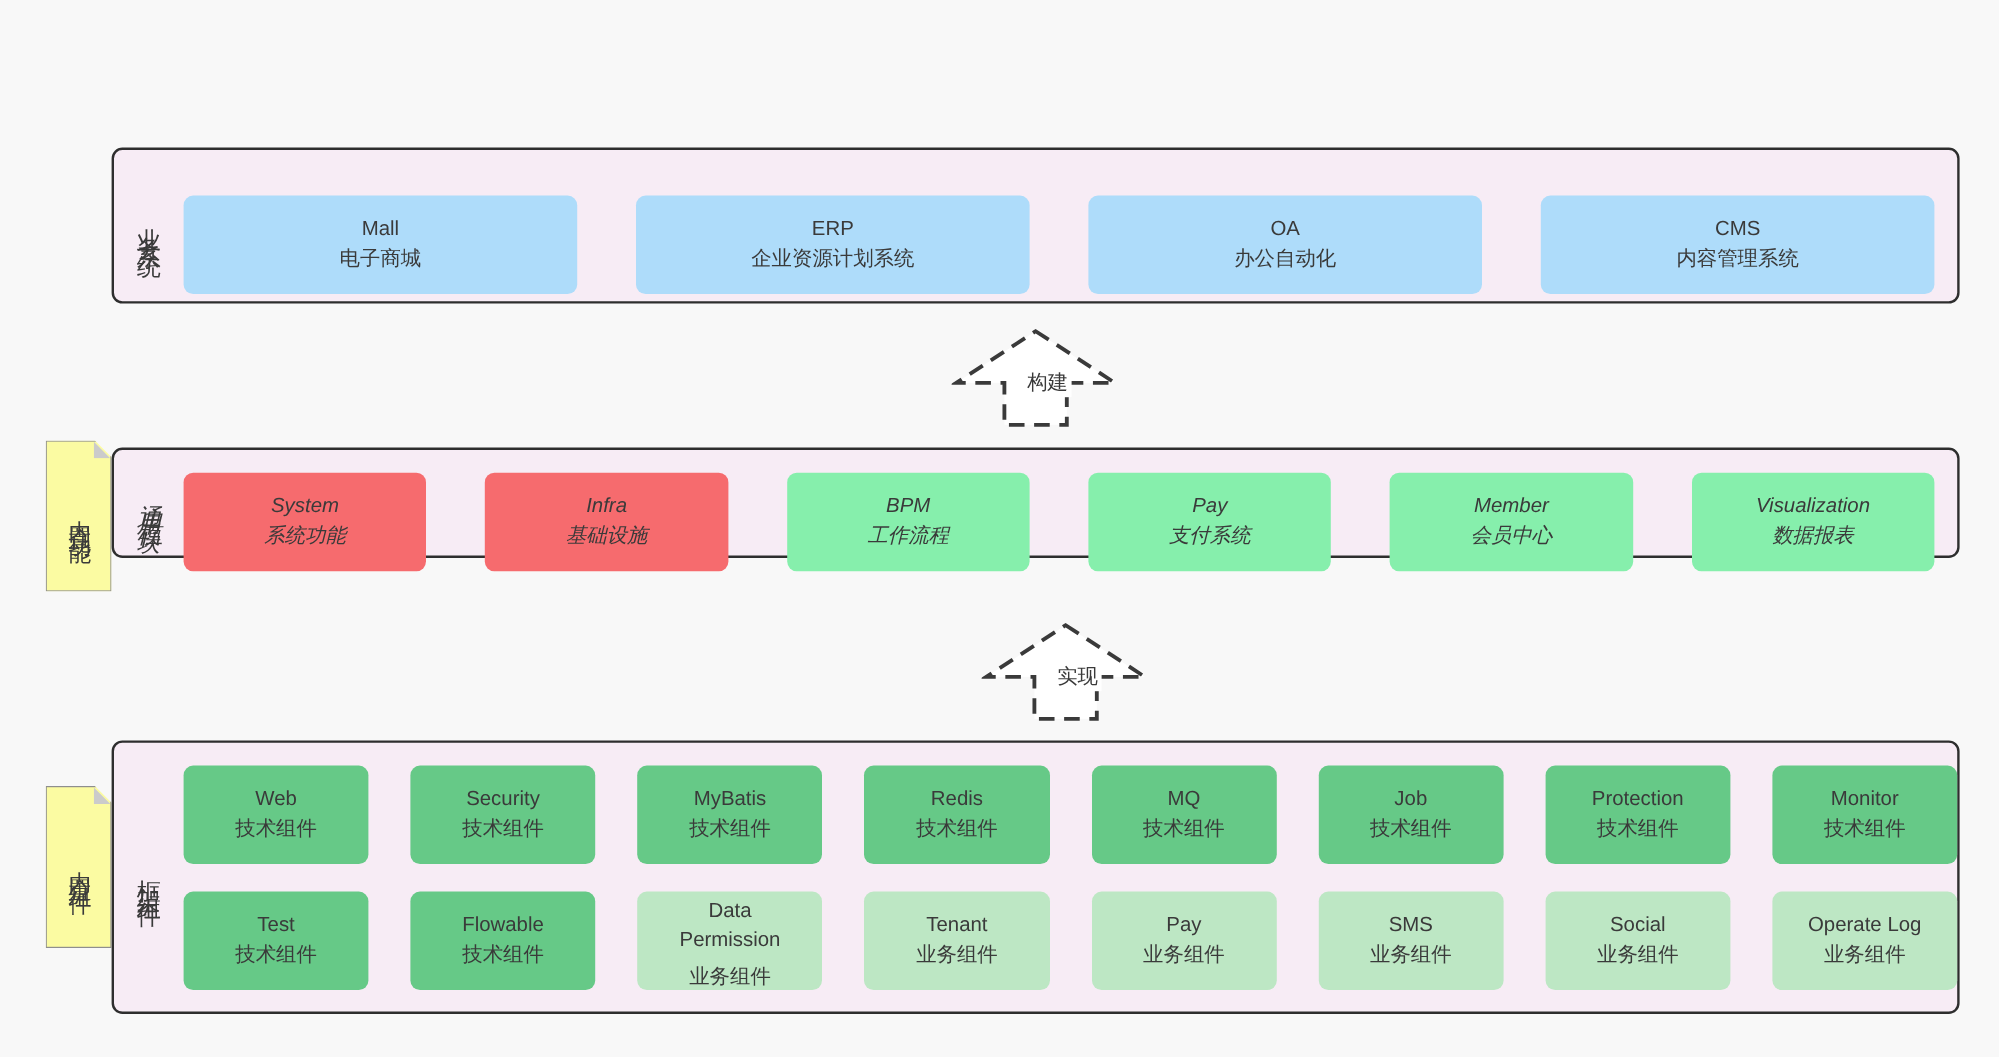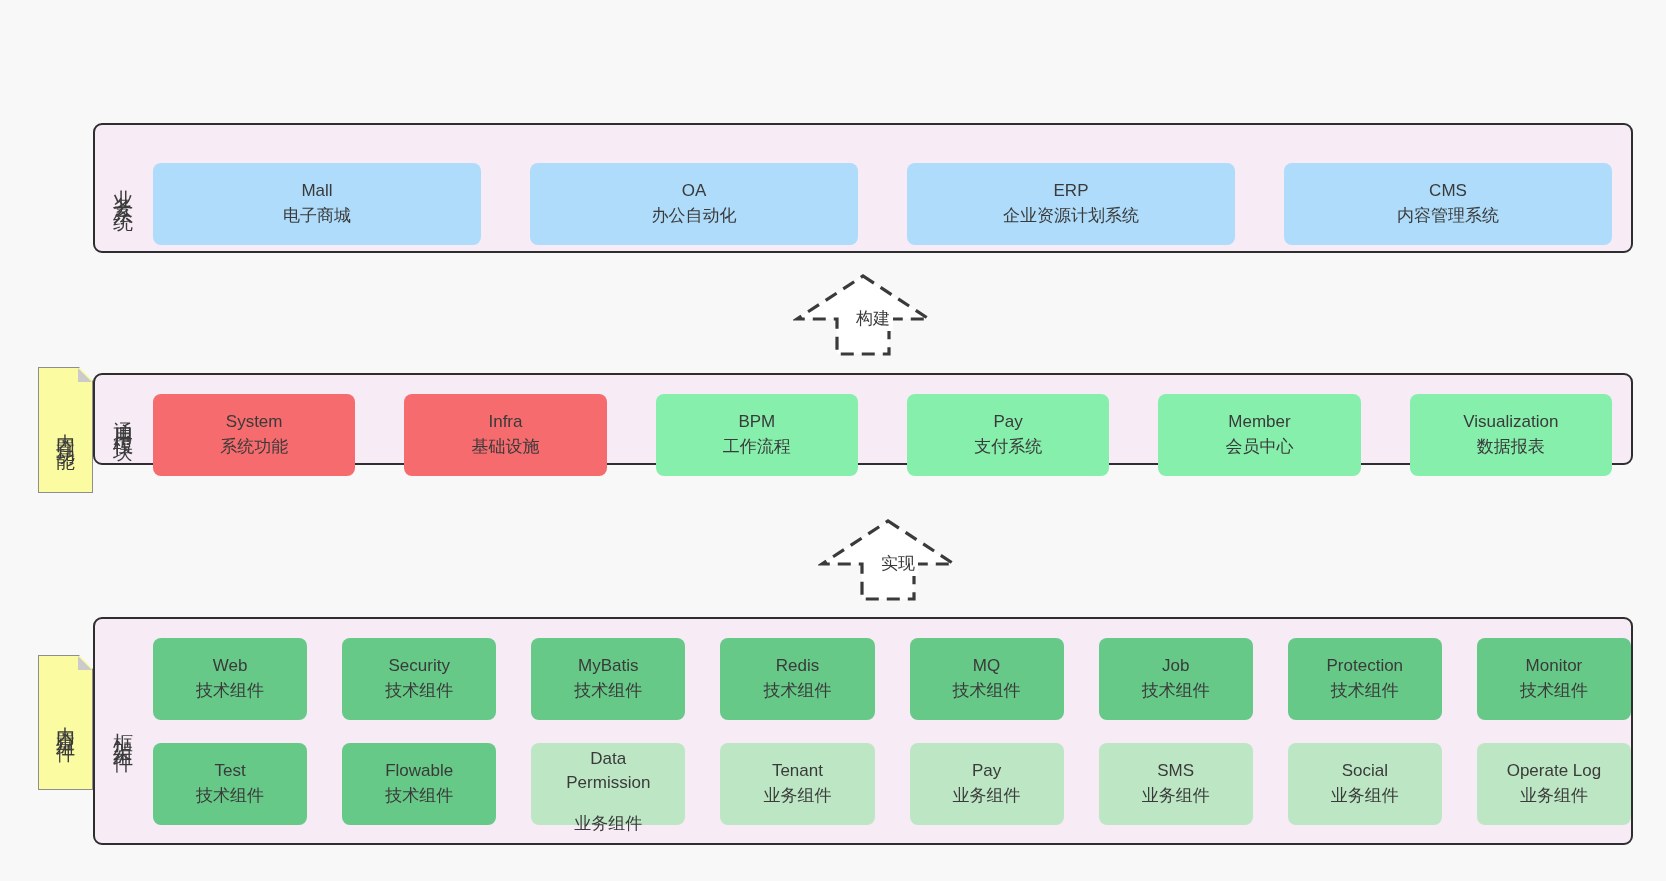--- a/index.html
+++ b/index.html
@@ -14,21 +14,21 @@
   .layer{
     position:absolute;left:93px;width:1540px;
     background:#f7ecf5;
     border:2px solid #2e2e2e;
     border-radius:9px;
     box-sizing:border-box;
     display:flex;
     z-index:2;
   }
   .layer1{top:123px;height:130px;}
-  .layer2{top:373px;height:92px;}
+  .layer2{top:373px;height:92px;font-style:italic;}
   .layer3{top:617px;height:228px;}
   .label-col{
     width:58px;flex:0 0 58px;
     display:flex;align-items:center;justify-content:center;
   }
   .vtext{
     writing-mode:vertical-lr;
     text-orientation:upright;
     font-size:20px;
     letter-spacing:7px;
@@ -48,21 +48,21 @@
   .grow .box{flex:1;}
   .box{
     border-radius:8px;
     display:flex;flex-direction:column;
     align-items:center;justify-content:center;
     text-align:center;
     font-size:17px;line-height:1.42;
     padding:2px 4px;box-sizing:border-box;
   }
   .bt,.bs{width:100%;}
-  .bt.narrow{max-width:100px;margin:16px auto;}
+  .bt.narrow{max-width:100px;margin:6px auto;}
   .blue{background:#aedcfa;}
   .red{background:#f66b6e;}
   .pink{background:#86efac;align-items:flex-end;}
   .gdark{background:#66c987;}
   .glight{background:#bde7c4;}
   .sticky{
     position:absolute;left:38px;width:55px;
     background:#fbfba2;
     border:1px solid #8e8e8e;
     box-sizing:border-box;
@@ -106,26 +106,26 @@
 <div class="layer layer1">
   <div class="label-col">
     <span class="vtext">业务系统</span>
   </div>
   <div class="boxes">
     <div class="box blue">
       <div class="bt">Mall</div>
       <div class="bs">电子商城</div>
     </div>
     <div class="box blue">
+      <div class="bt">ERP</div>
+      <div class="bs">企业资源计划系统</div>
+    </div>
+    <div class="box blue">
       <div class="bt">OA</div>
       <div class="bs">办公自动化</div>
-    </div>
-    <div class="box blue">
-      <div class="bt">ERP</div>
-      <div class="bs">企业资源计划系统</div>
     </div>
     <div class="box blue">
       <div class="bt">CMS</div>
       <div class="bs">内容管理系统</div>
     </div>
   </div>
 </div>
 
 <div class="arrow arrow1">
   <svg viewBox="0 0 140 84">

